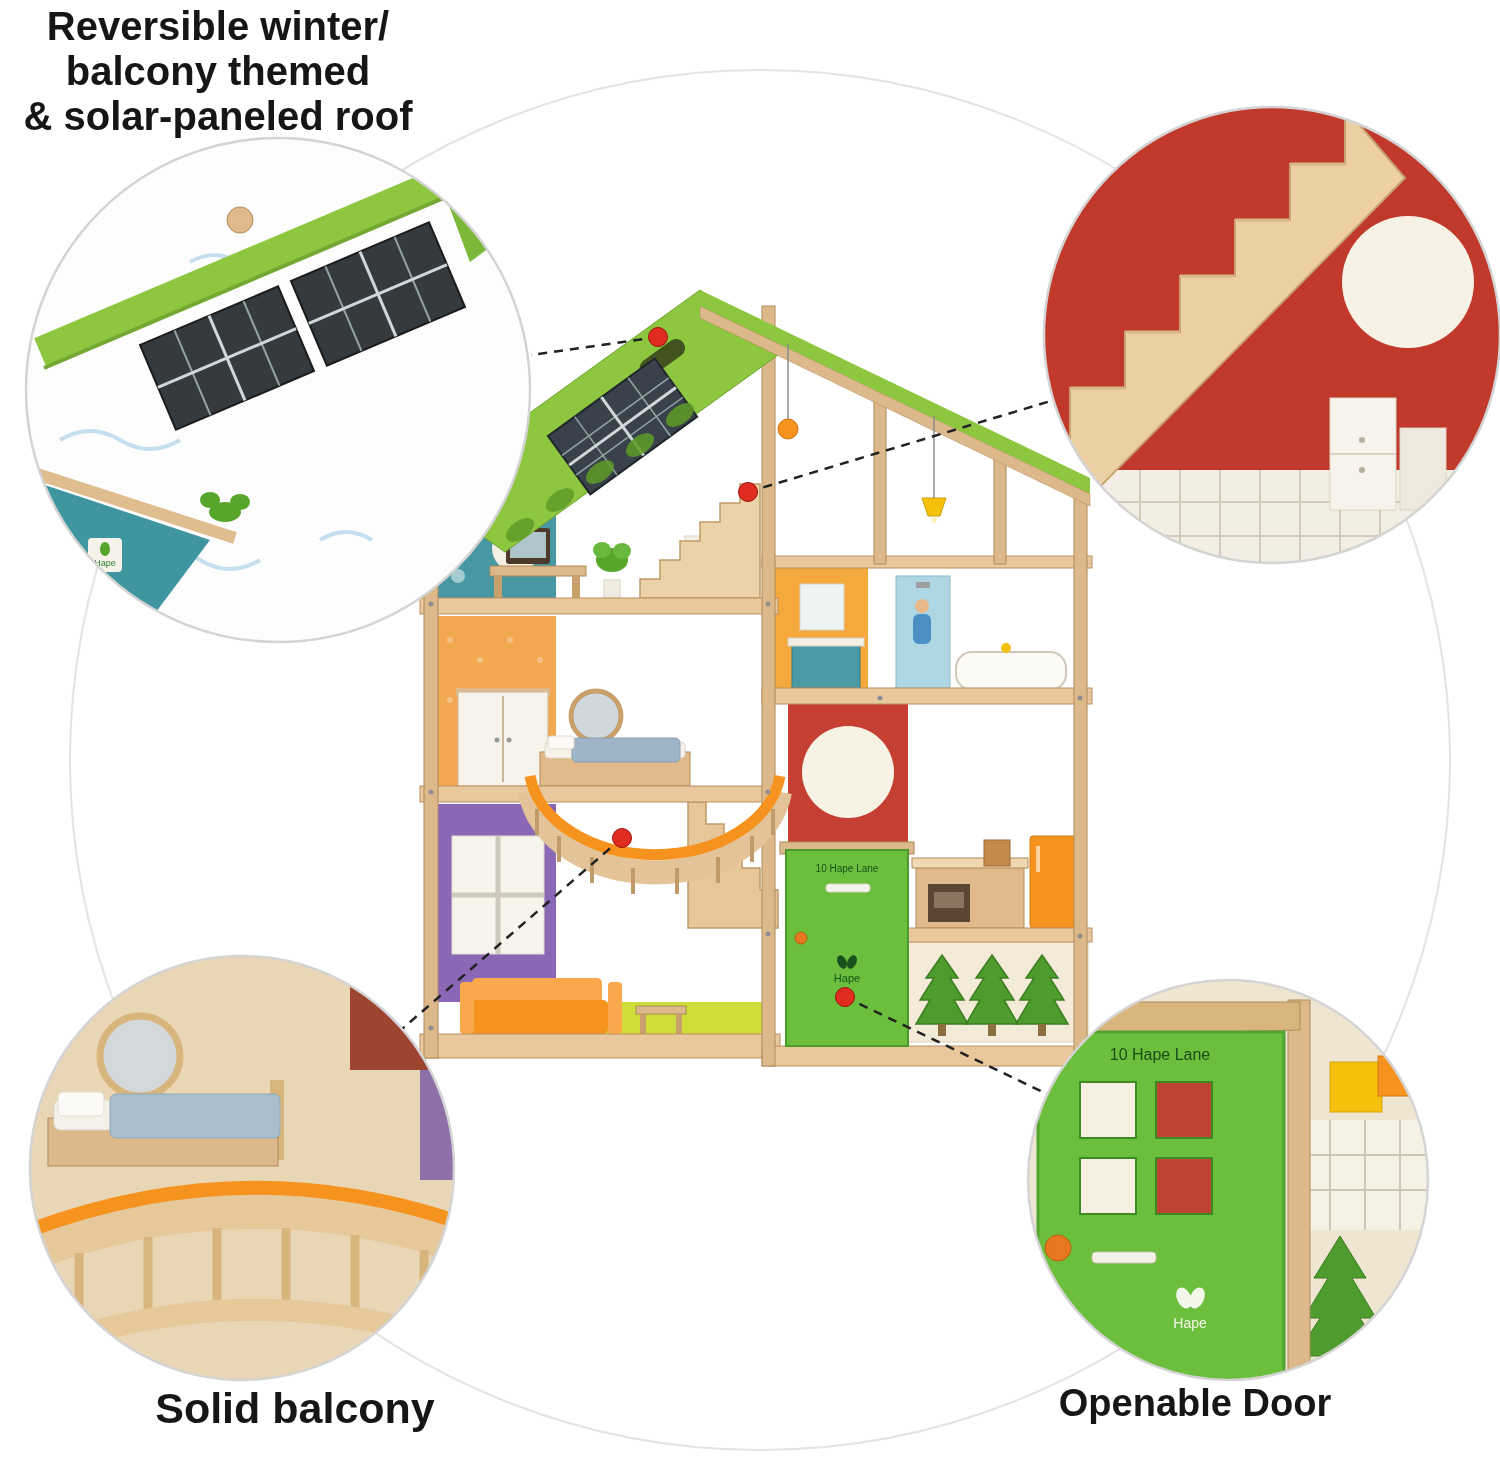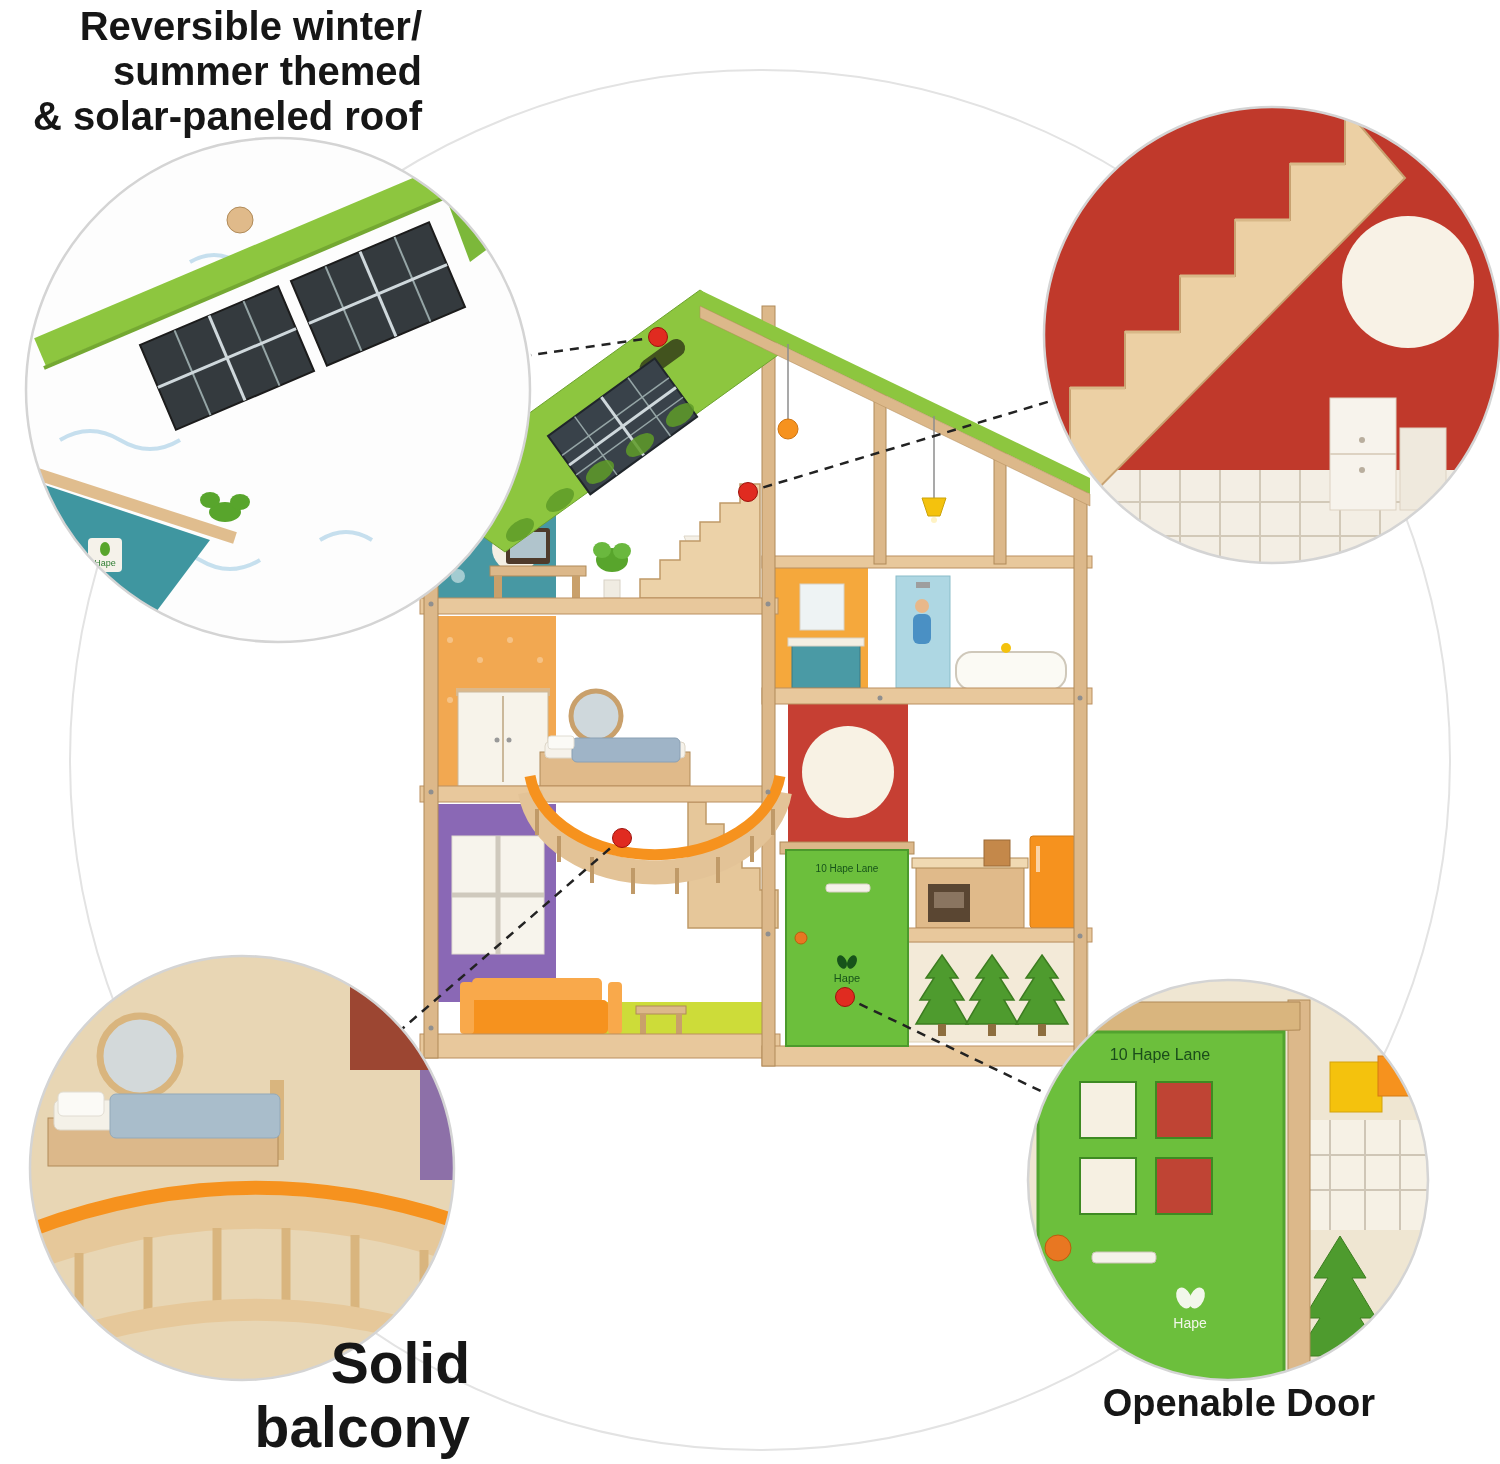--- a/index.html
+++ b/index.html
@@ -8,27 +8,27 @@
     width:1500px;height:1464px;
     background:#ffffff;
     font-family:"Liberation Sans", sans-serif;
     overflow:hidden;
   }
   .scene svg{position:absolute;left:0;top:0;font-family:"Liberation Sans", sans-serif;}
   .callout-label{
     position:absolute;
     font-weight:700;
     color:#161616;
-    text-align:right;
+    text-align:center;
     line-height:1.12;
   }
   .callout-label span{display:block;}
   .label-roof{font-size:40px;top:4px;left:14px;width:408px;}
   .label-stairs{font-size:43px;top:66px;left:1130px;width:340px;}
-  .label-balcony{font-size:57px;top:1332px;left:120px;width:350px;}
+  .label-balcony{font-size:43px;top:1384px;left:120px;width:350px;}
   .label-door{font-size:38px;top:1382px;left:1015px;width:360px;}
 </style>
 </head>
 <body>
 
 <div class="scene">
 
 <svg width="1500" height="1464" viewBox="0 0 1500 1464">
   <defs>
     <clipPath id="cpRoof">
@@ -441,21 +441,21 @@
   <g fill="#e02b20" stroke="#9d120c" stroke-width="1">
     <circle cx="658" cy="337" r="9.5"></circle>
     <circle cx="748" cy="492" r="9.5"></circle>
     <circle cx="622" cy="838" r="9.5"></circle>
     <circle cx="845" cy="997" r="9.5"></circle>
   </g>
 </svg>
 
   <div class="callout-label label-roof">
     <span>Reversible winter/</span>
-    <span>summer themed</span>
+    <span>balcony themed</span>
     <span>&amp; solar-paneled roof</span>
   </div>
   <div class="callout-label label-balcony">
     <span>Solid balcony</span>
   </div>
   <div class="callout-label label-door">
     <span>Openable Door</span>
   </div>
 </div>
 

